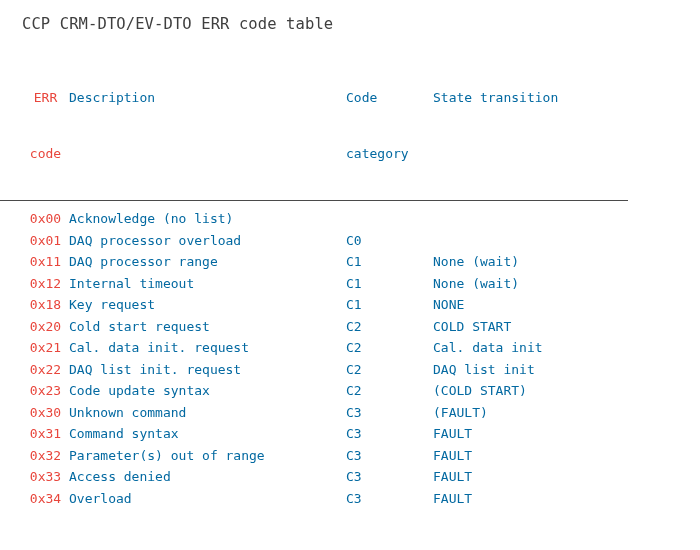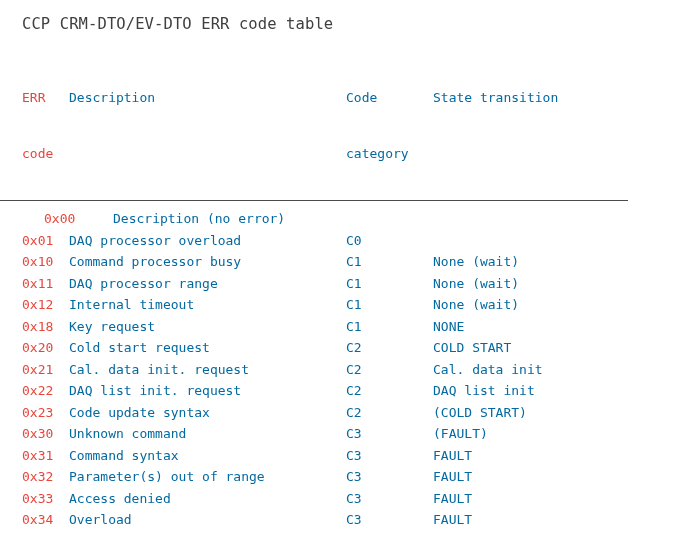--- a/index.html
+++ b/index.html
@@ -67,30 +67,30 @@
     font-weight: 700;
     font-size: 13px;
     line-height: 18.5px;
     padding-bottom: 5px;
     border-bottom: 1.3px solid #4a4a4a;
   }
   thead th.col-pad { border-bottom: none; }
   thead th .hdr-line { display: block; }
 
   th.cell-code,
-  td.cell-code { padding-left: 22px; }
+  td.cell-code { padding-left: 22px; text-align: center; }
   th.cell-desc,
   td.cell-desc { padding-left: 0px; }
 
   tbody tr td {
     line-height: 21.5px;
     height: 21.5px;
     font-size: 13px;
   }
-  tbody tr:first-child td { padding-top: 7px; padding-left: 44px; }
+  tbody tr:first-child td { padding-top: 7px; }
 
   .cell-code {
     color: #e8463c;
     font-weight: 700;
   }
   .cell-desc,
   .cell-cat,
   .cell-state {
     color: #0369a1;
   }
@@ -127,40 +127,33 @@
         <th class="cell-state col-state">
           <span class="hdr-line">State transition</span>
           <span class="hdr-line"></span>
         </th>
         <th class="col-pad"></th>
       </tr>
     </thead>
     <tbody id="table-body">
         <tr>
           <td class="cell-code col-code">0x00</td>
-          <td class="cell-desc col-desc">Description (no error)</td>
+          <td class="cell-desc col-desc">Acknowledge (no list)</td>
           <td class="cell-cat col-cat"></td>
           <td class="cell-state col-state"></td>
           <td class="col-pad"></td>
         </tr>
         <tr>
           <td class="cell-code col-code">0x01</td>
           <td class="cell-desc col-desc">DAQ processor overload</td>
           <td class="cell-cat col-cat">C0</td>
           <td class="cell-state col-state"></td>
           <td class="col-pad"></td>
         </tr>
         <tr>
-          <td class="cell-code col-code">0x10</td>
-          <td class="cell-desc col-desc">Command processor busy</td>
-          <td class="cell-cat col-cat">C1</td>
-          <td class="cell-state col-state">None (wait)</td>
-          <td class="col-pad"></td>
-        </tr>
-        <tr>
           <td class="cell-code col-code">0x11</td>
           <td class="cell-desc col-desc">DAQ processor range</td>
           <td class="cell-cat col-cat">C1</td>
           <td class="cell-state col-state">None (wait)</td>
           <td class="col-pad"></td>
         </tr>
         <tr>
           <td class="cell-code col-code">0x12</td>
           <td class="cell-desc col-desc">Internal timeout</td>
           <td class="cell-cat col-cat">C1</td>

